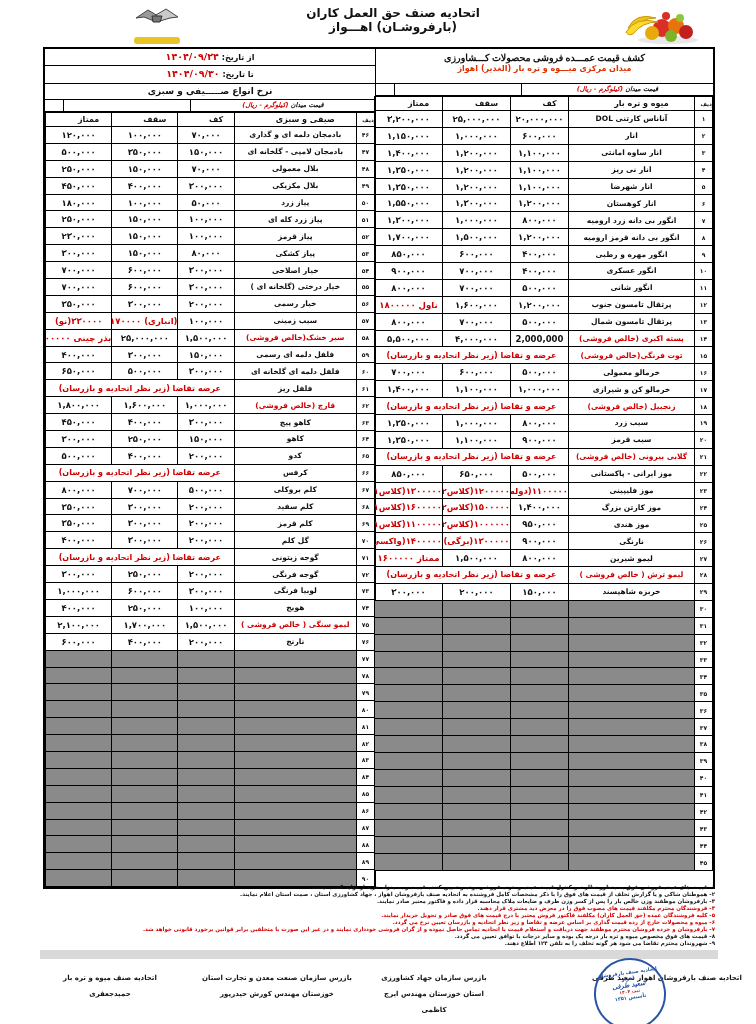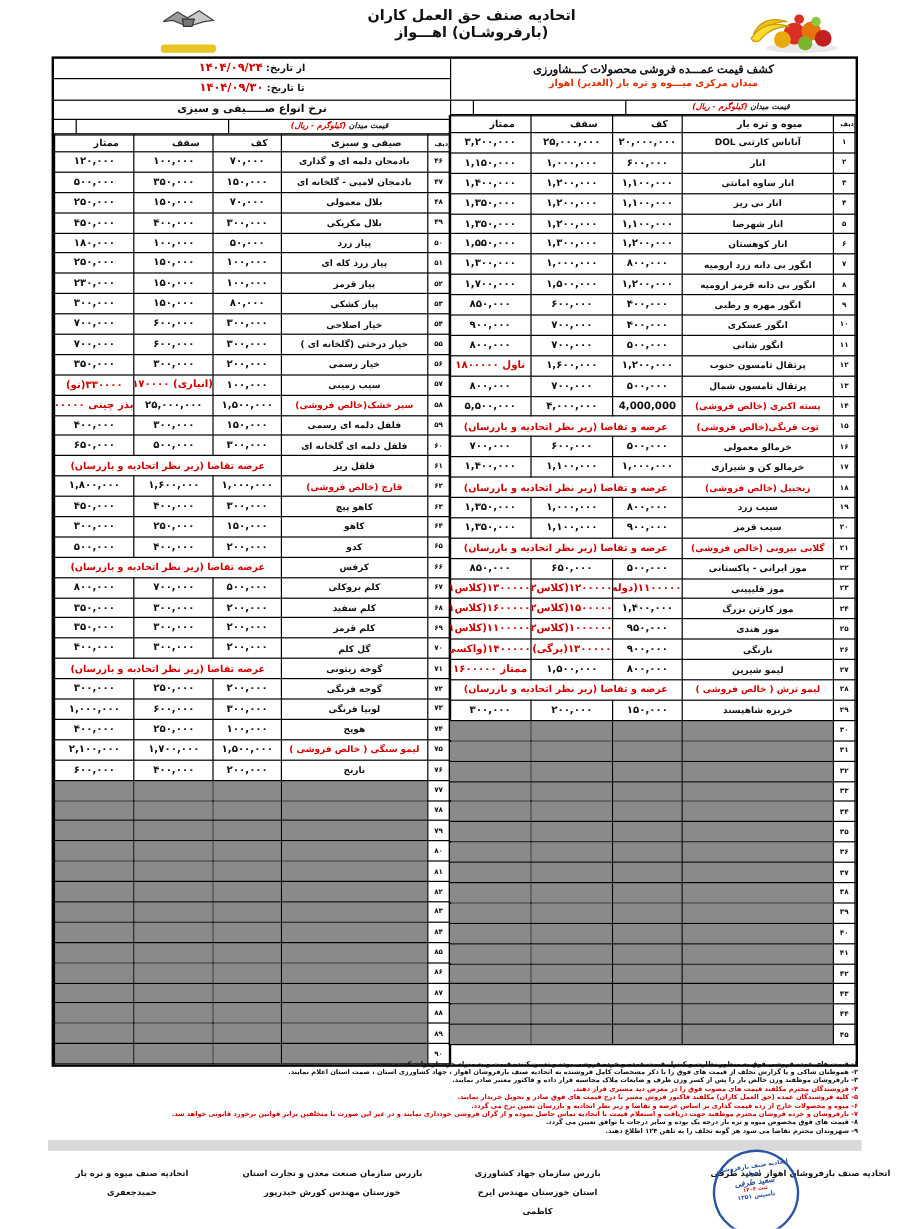--- a/index.html
+++ b/index.html
@@ -44,21 +44,21 @@
   .red{color:#d10000;}
   .gray{background:#8a8a8a;}
   
   .notes{position:absolute;top:884px;left:43px;width:672px;text-align:right;padding-left:4px;box-sizing:border-box;}
   .note-line{font-size:5.5px;line-height:7px;font-weight:bold;letter-spacing:0;}
   .divider{position:absolute;top:950px;left:40px;width:678px;height:9px;background:#d9d9d9;}
   
   .signatures{position:absolute;top:962px;left:0;width:756px;height:62px;}
   .sig{position:absolute;text-align:center;font-size:7px;font-weight:bold;line-height:16px;}
   .sig-1{top:8px;right:14px;width:150px;}
-  .sig-2{top:8px;right:248px;width:120px;}
+  .sig-2{top:8px;right:262px;width:120px;}
   .sig-3{top:8px;right:404px;width:150px;}
   .sig-4{top:8px;right:586px;width:120px;}
   .stamp{position:absolute;top:-12px;right:76px;width:72px;height:72px;border:2.5px solid #2a55a5;
          border-radius:50%;box-sizing:border-box;color:#2a55a5;text-align:center;
          transform:rotate(-8deg);background:rgba(255,255,255,0);}
   .stamp .s1{font-size:5px;line-height:6px;margin-top:9px;}
   .stamp .s2{font-size:6.5px;line-height:8px;font-style:italic;}
   .stamp .s3{font-size:5px;line-height:6px;}
   .stamp .s-red{color:#c42020;font-size:4.5px;line-height:5px;}
 </style>
@@ -231,21 +231,21 @@
               <tr>
                 <td class="c-n">۱۳</td>
                 <td class="c-name">پرتقال تامسون شمال</td>
                 <td class="c-val">۵۰۰,۰۰۰</td>
                 <td class="c-val">۷۰۰,۰۰۰</td>
                 <td class="c-val">۸۰۰,۰۰۰</td>
               </tr>
               <tr>
                 <td class="c-n">۱۴</td>
                 <td class="c-name red">پسته اکبری (خالص فروشی)</td>
-                <td class="c-val">4,000,000</td>
+                <td class="c-val">2,000,000</td>
                 <td class="c-val">۴,۰۰۰,۰۰۰</td>
                 <td class="c-val">۵,۵۰۰,۰۰۰</td>
               </tr>
               <tr>
                 <td class="c-n">۱۵</td>
                 <td class="c-name red">توت فرنگی(خالص فروشی)</td>
                 <td class="c-span red" colspan="3">عرضه و تقاضا (زیر نظر اتحادیه و بازرسان)</td>
               </tr>
               <tr>
                 <td class="c-n">۱۶</td>

